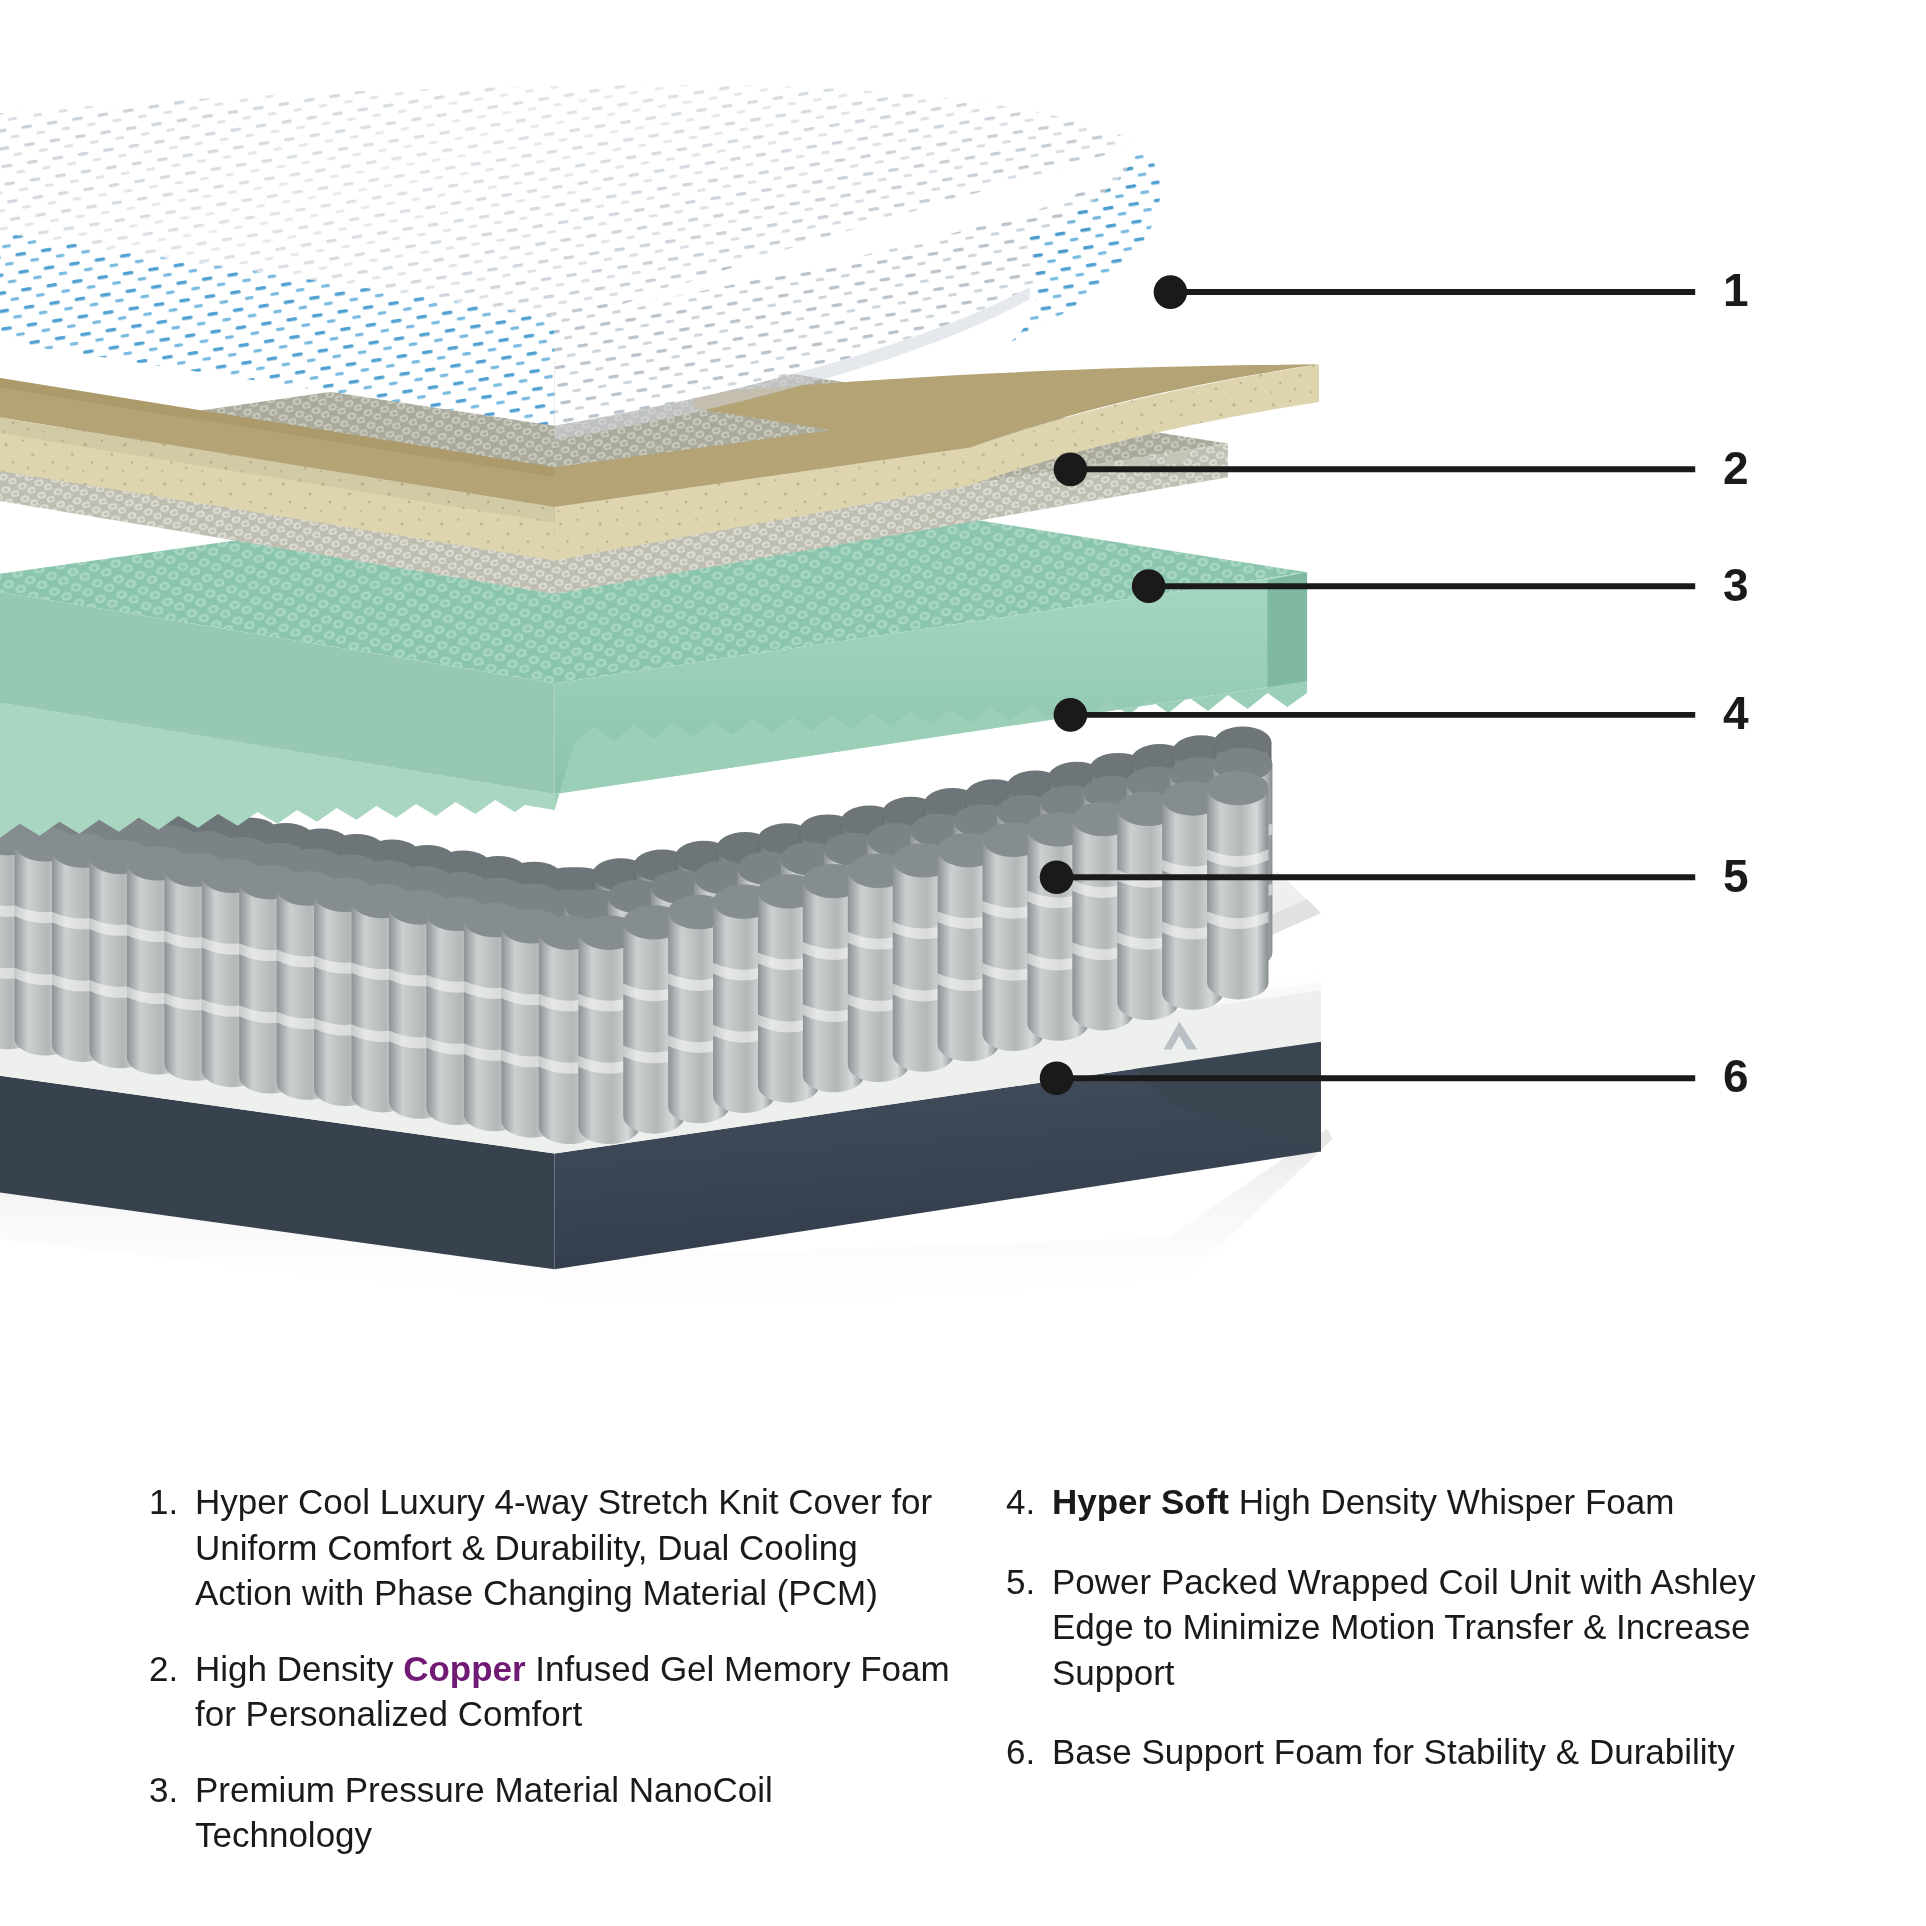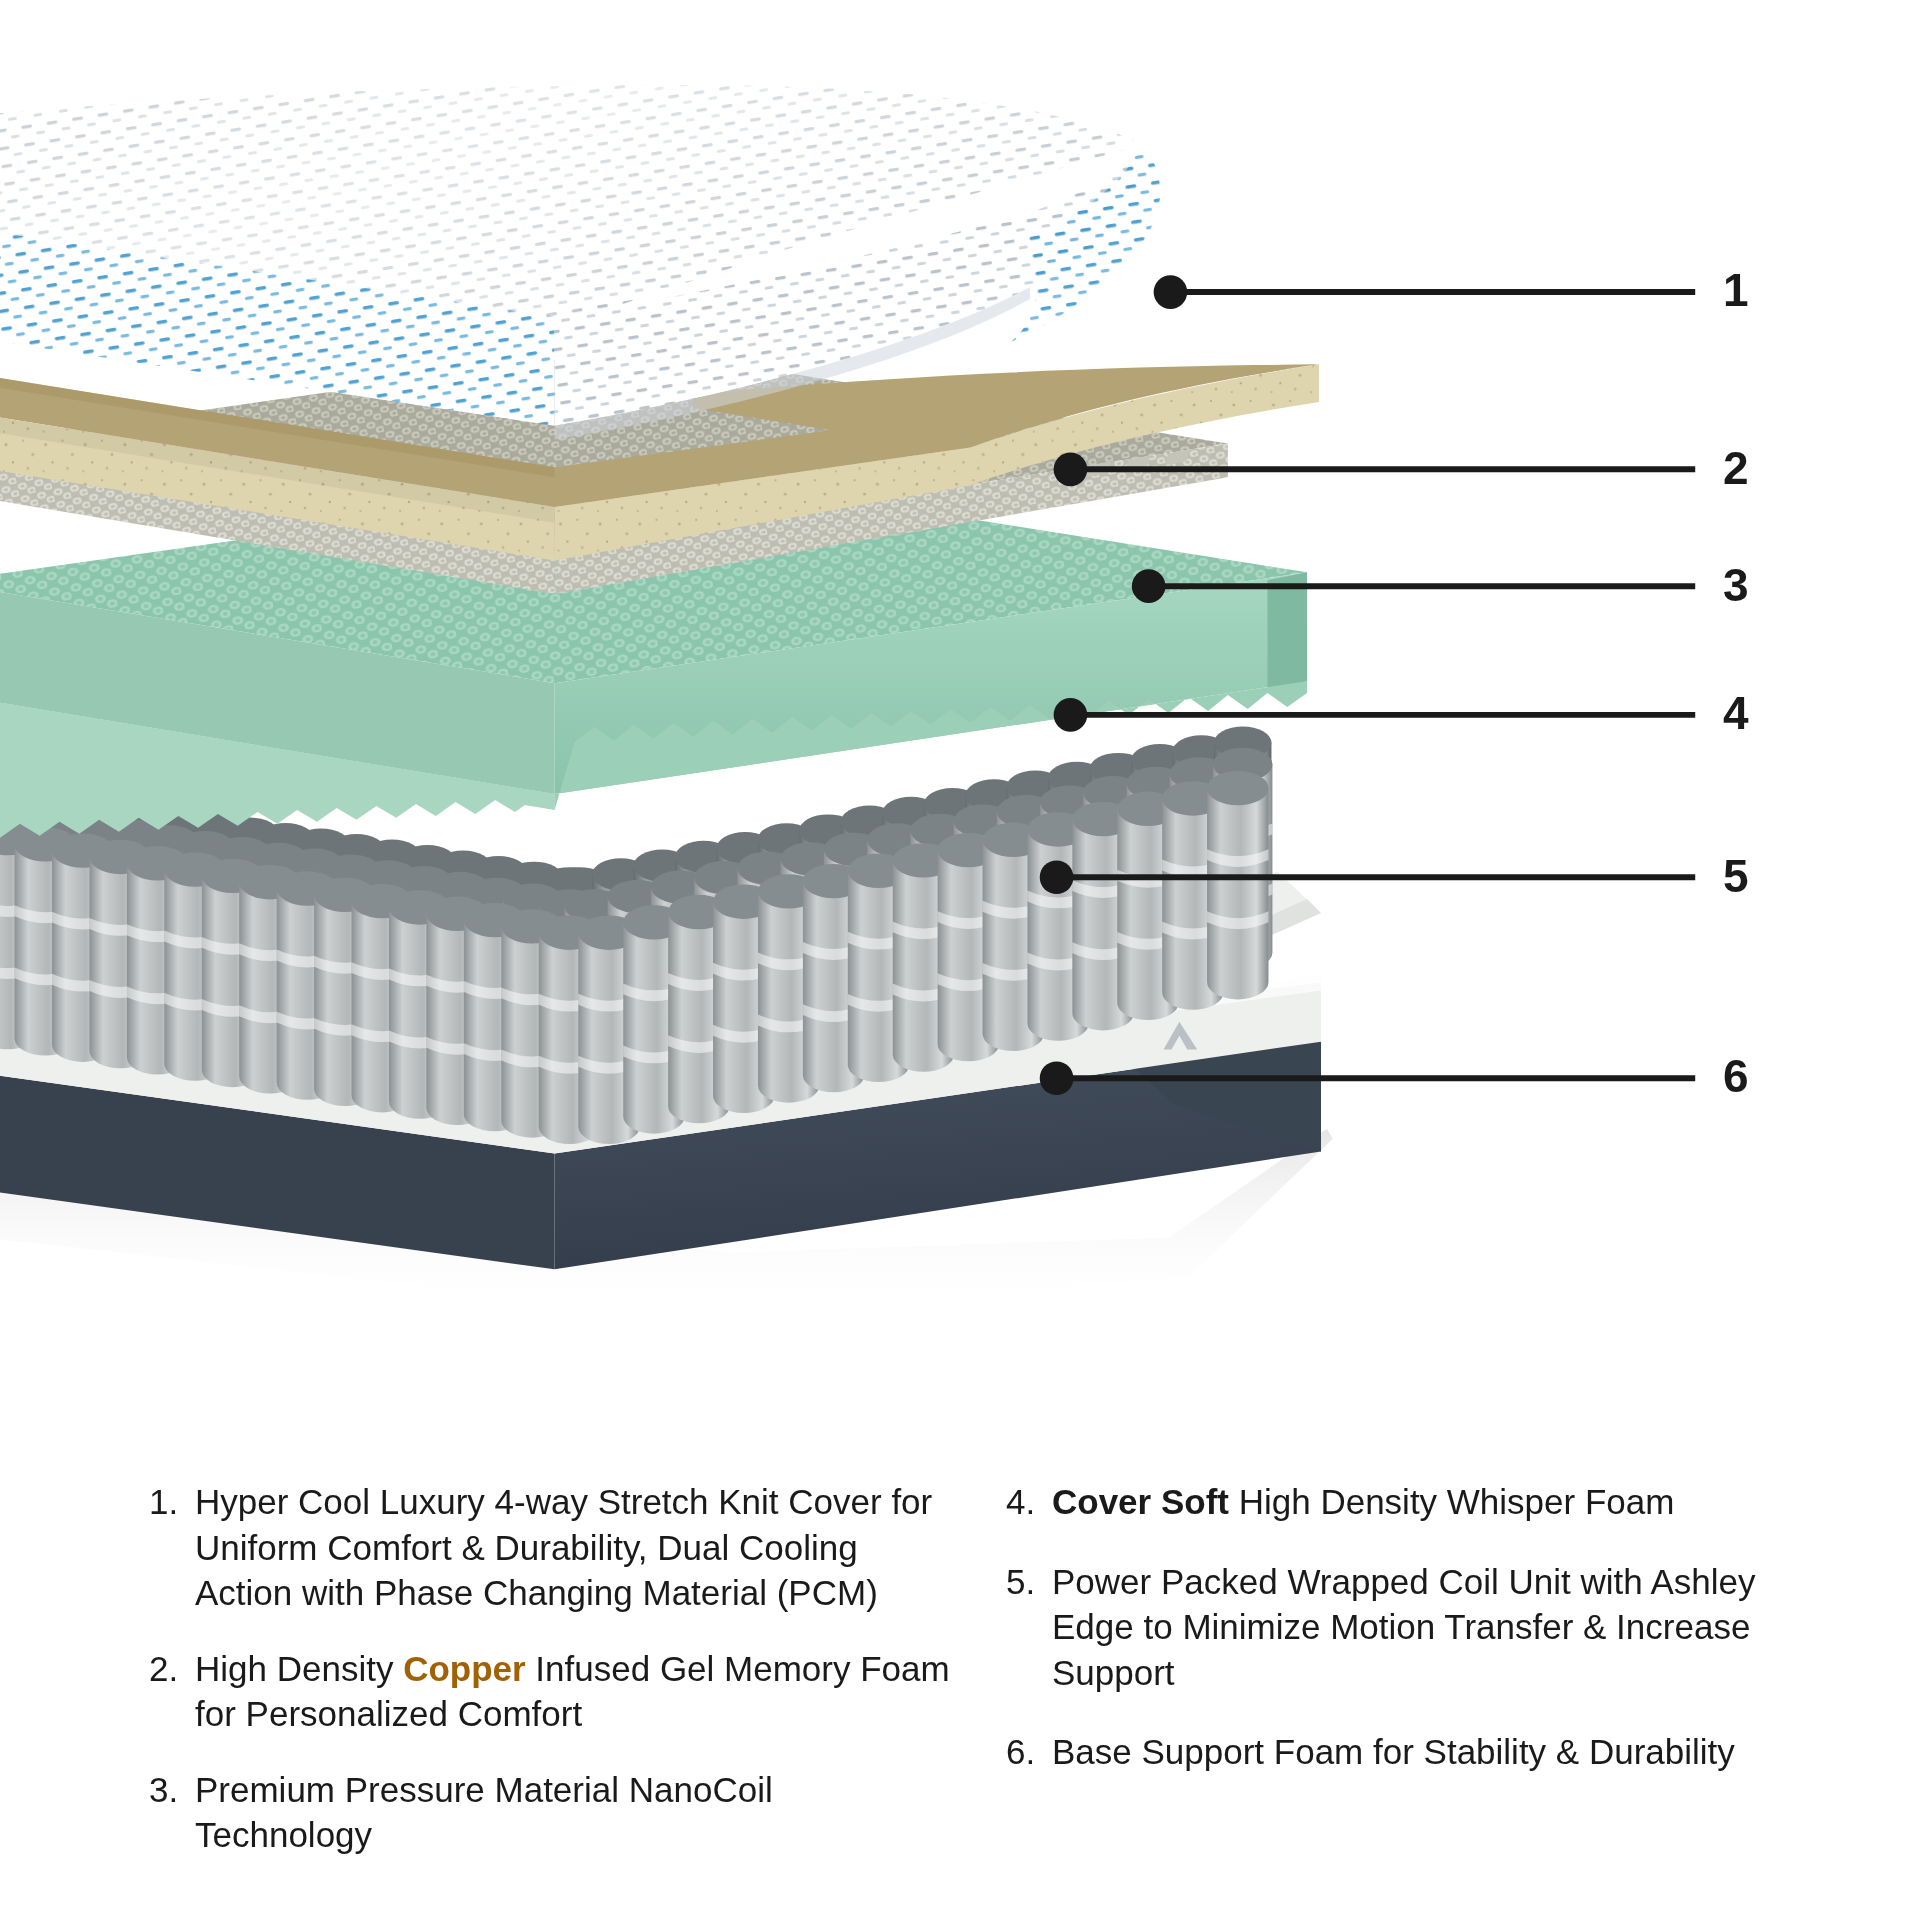--- a/index.html
+++ b/index.html
@@ -49,21 +49,21 @@
   .legend-item:last-child{margin-bottom:0;}
   .legend-num{
     flex:0 0 auto;
     width:46px;
     text-align:left;
     font-size:35px;
     color:#1a1a1a;
   }
   .legend-text{flex:1 1 auto;}
   .legend-text b{font-weight:700;}
-  .legend-text .copper{color:#a16207;font-weight:700;}
+  .legend-text .copper{color:#701a75;font-weight:700;}
   .col-right .legend-item{margin-bottom:34px;}
 </style>
 </head>
 <body>
 
 <div id="stage">
 
   <div id="illustration">
     <svg width="1927" height="1406" viewBox="0 0 1946 1420" xmlns="http://www.w3.org/2000/svg">
       <defs>
@@ -957,21 +957,21 @@
       </div>
       <div class="legend-item">
         <span class="legend-num">3.</span>
         <span class="legend-text">Premium Pressure Material NanoCoil Technology</span>
       </div>
     </div>
 
     <div class="legend-col col-right">
       <div class="legend-item">
         <span class="legend-num">4.</span>
-        <span class="legend-text"><b>Cover Soft</b> High Density Whisper Foam</span>
+        <span class="legend-text"><b>Hyper Soft</b> High Density Whisper Foam</span>
       </div>
       <div class="legend-item">
         <span class="legend-num">5.</span>
         <span class="legend-text">Power Packed Wrapped Coil Unit with Ashley Edge to Minimize Motion Transfer &amp; Increase Support</span>
       </div>
       <div class="legend-item">
         <span class="legend-num">6.</span>
         <span class="legend-text">Base Support Foam for Stability &amp; Durability</span>
       </div>
     </div>

